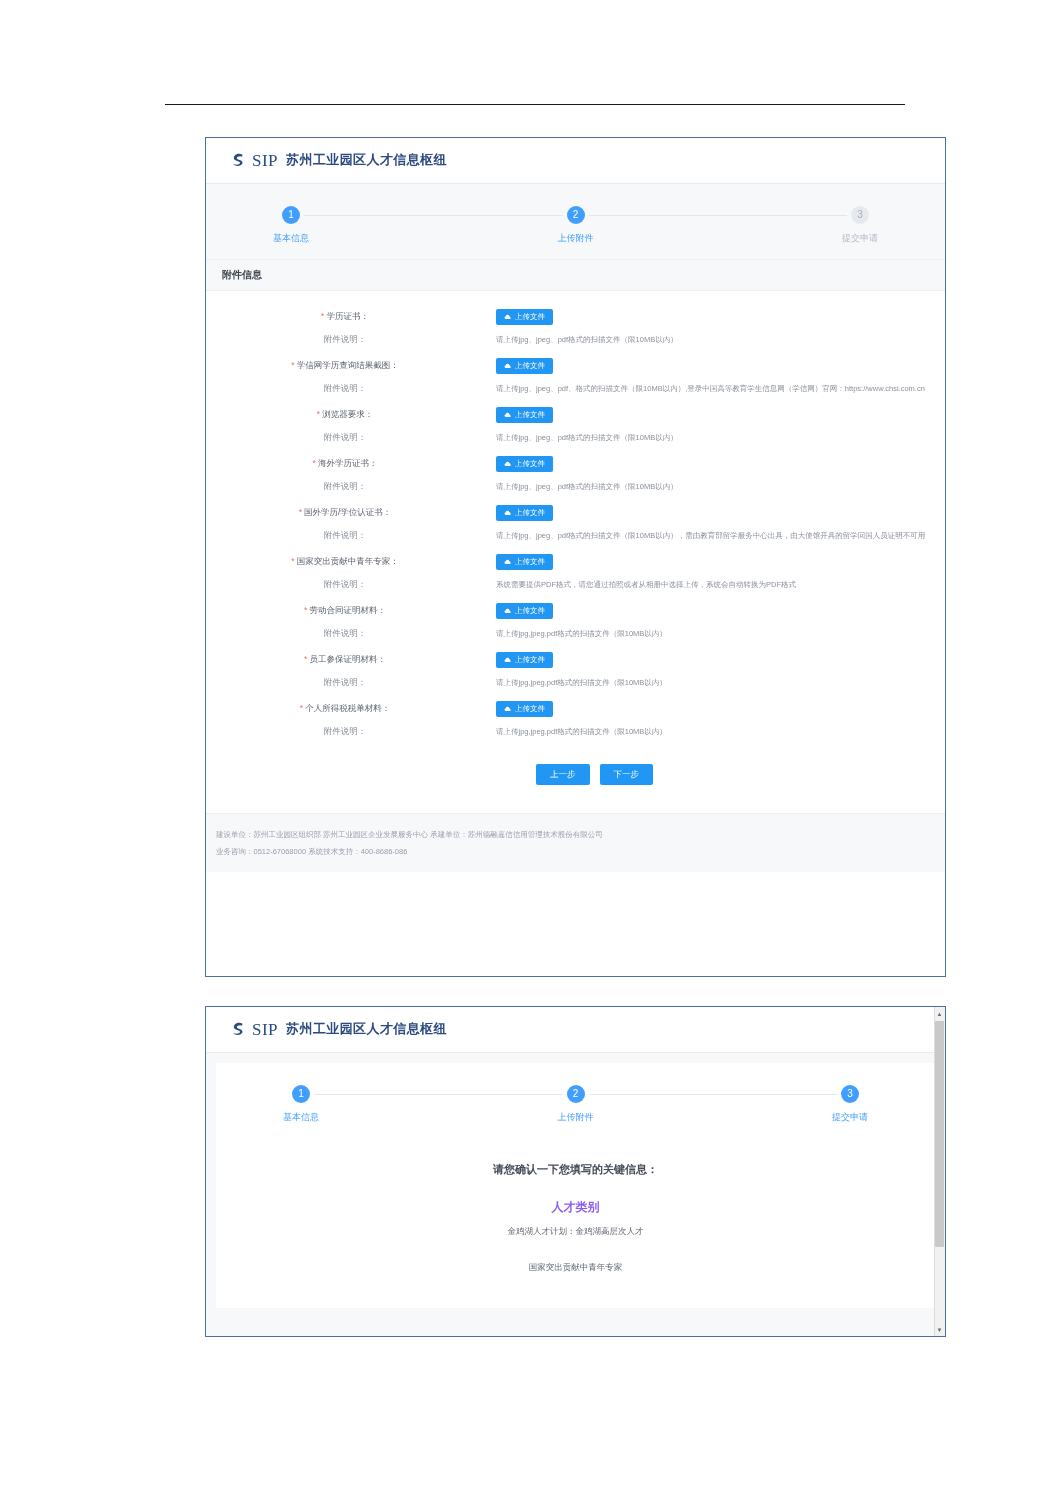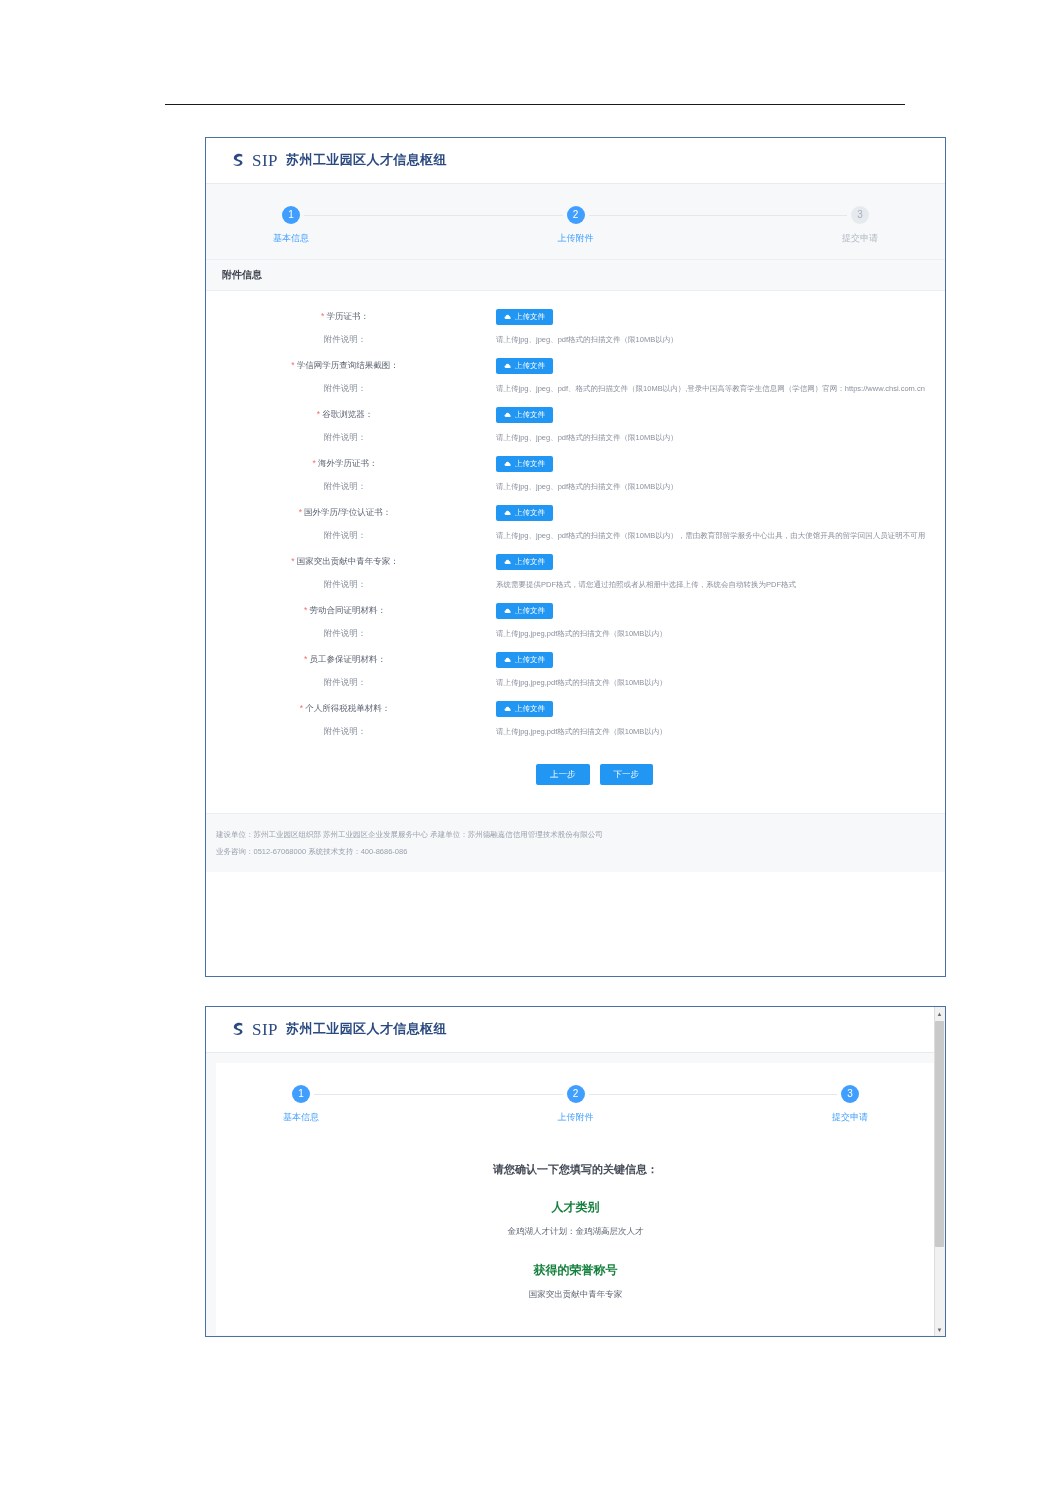--- a/index.html
+++ b/index.html
@@ -136,21 +136,21 @@
     background:#fff;
     padding:24px 10px 10px 10px;
     text-align:center;
     min-height:150px;
   }
   .confirm-lead {
     font-size:11px; color:#444b57; font-weight:bold;
     margin:0 0 22px 0;
   }
   .confirm-h {
-    font-size:12px; color:#15803d; font-weight:bold;
+    font-size:12px; color:#8b5cf6; font-weight:bold;
     margin:0 0 10px 0;
   }
   .confirm-v {
     font-size:8.5px; color:#5e6572; margin:0 0 24px 0;
   }
   .p2-wrap { background:#f7f8fa; padding:10px; }
   .p2-card { background:#fff; }
 
   
   .scroll-track {
@@ -240,21 +240,21 @@
         </button>
       </div>
       <div class="row desc">
         <div class="lbl">附件说明：</div>
         <div class="txt">请上传jpg、jpeg、pdf、格式的扫描文件（限10MB以内）,登录中国高等教育学生信息网（学信网）官网：https://www.chsi.com.cn</div>
       </div>
     </div>
 
     <div class="field-block">
       <div class="row">
-        <div class="lbl"><span class="req">*</span><span>谷歌浏览器：</span></div>
+        <div class="lbl"><span class="req">*</span><span>浏览器要求：</span></div>
         <button class="upload-btn">
           <span>
               <svg width="8" height="8" viewBox="0 0 24 24">
                 <path d="M19 13a4 4 0 00-3.2-3.9A5.5 5.5 0 005 10.2 3.9 3.9 0 006 18h12.5A3.5 3.5 0 0019 13z" fill="#fff"></path>
               </svg>
             </span>
           <span>上传文件</span>
         </button>
       </div>
       <div class="row desc">
@@ -413,21 +413,20 @@
             <span class="bullet" style="box-shadow:0 0 0 4px #fff;">3</span>
             <div class="caption">提交申请</div>
           </div>
         </div>
       </div>
 
       <div class="confirm-area">
         <p class="confirm-lead">请您确认一下您填写的关键信息：</p>
         <h3 class="confirm-h">人才类别</h3>
         <p class="confirm-v">金鸡湖人才计划：金鸡湖高层次人才</p>
-        <h3 class="confirm-h">获得的荣誉称号</h3>
         <p class="confirm-v">国家突出贡献中青年专家</p>
       </div>
     </div>
 
     <div class="nav-btns" style="background:transparent;padding:18px 0 6px 0;">
       
       
     </div>
   </div>
 

